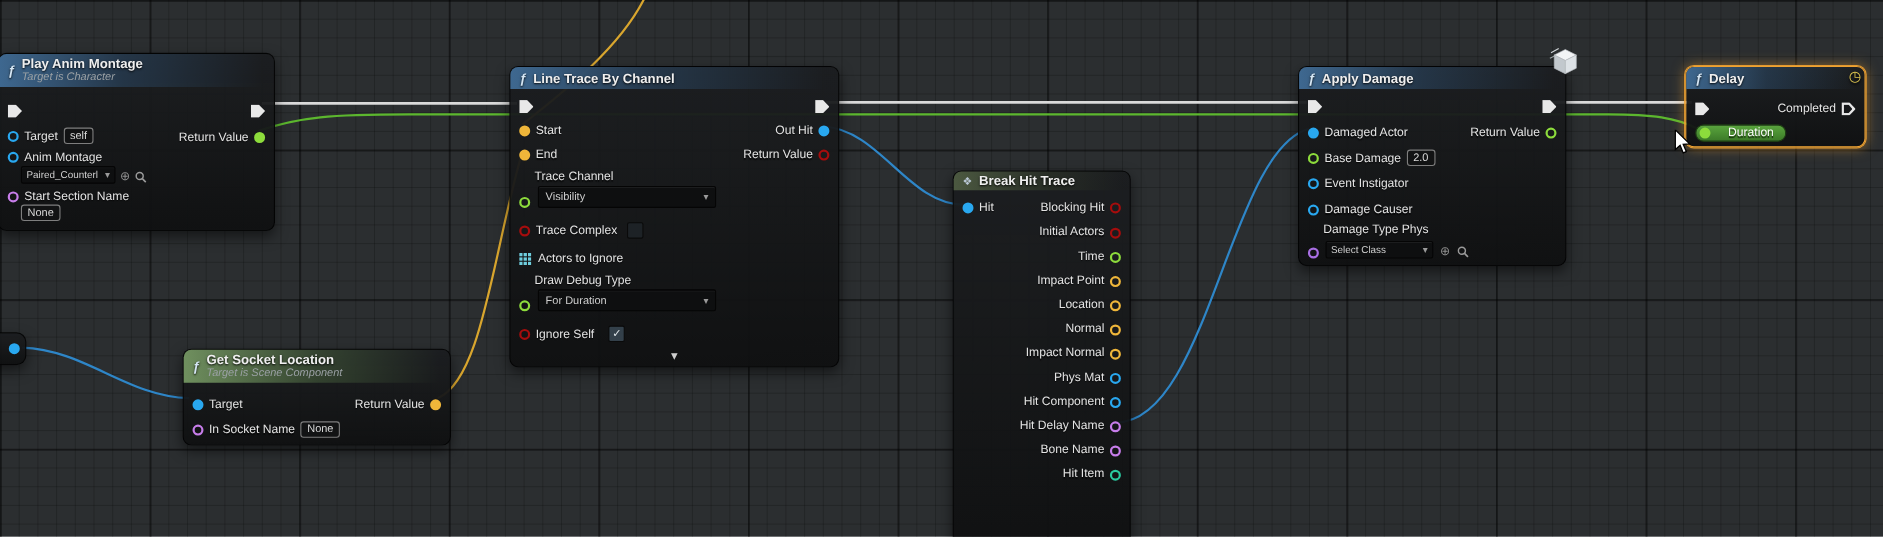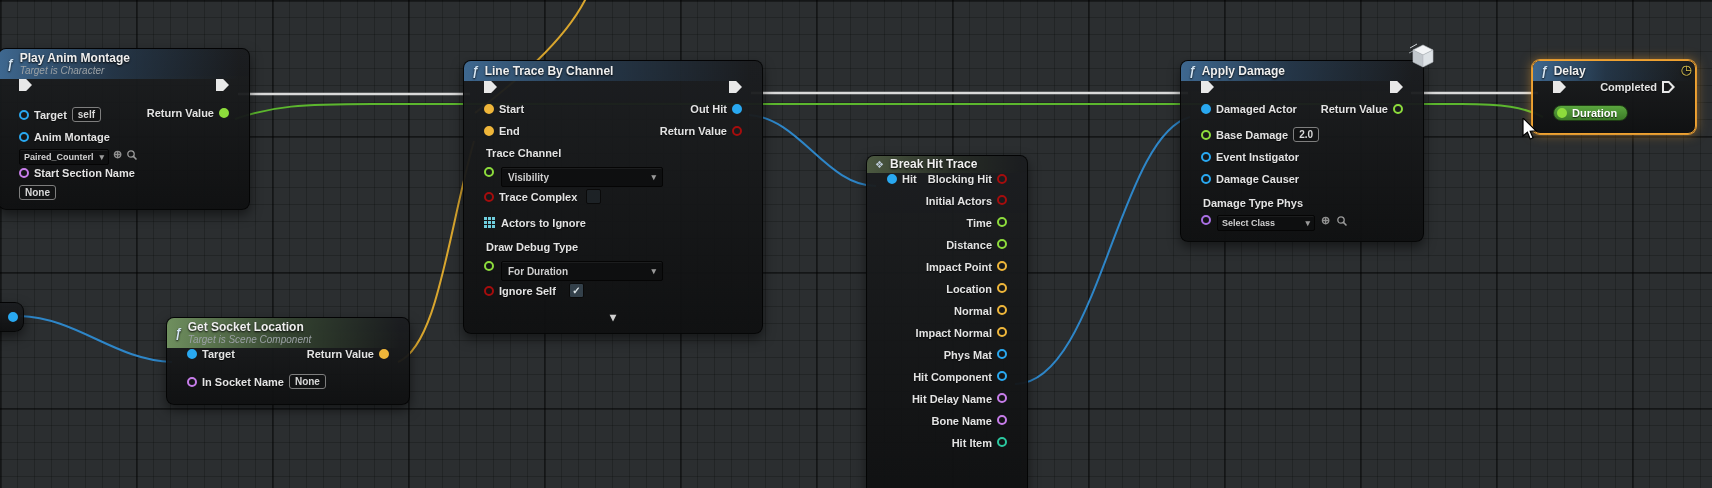--- a/index.html
+++ b/index.html
@@ -31,37 +31,37 @@
     padding:3px 8px;
     display:flex;align-items:center;gap:6px;
   }
   .header-blue{background:linear-gradient(90deg, rgba(64,108,150,0.95), rgba(44,74,104,0.55) 45%, rgba(24,27,30,0.08) 96%);}
   .header-green{background:linear-gradient(90deg, rgba(116,150,98,0.95), rgba(72,98,62,0.55) 50%, rgba(24,27,30,0.08) 96%);}
   .header-struct{background:linear-gradient(90deg, rgba(78,92,66,0.95), rgba(48,56,42,0.55) 55%, rgba(22,24,22,0.08) 96%);}
   .node-title{font-size:12px;font-weight:bold;color:#efefef;text-shadow:0 1px 2px #000;line-height:13px;white-space:nowrap;}
   .node-subtitle{font-size:10px;font-style:italic;color:#9ba1a5;line-height:11px;white-space:nowrap;}
   .f-icon{color:#d5e6f4;font-size:12px;font-style:italic;font-weight:bold;text-shadow:0 1px 2px #000;}
   .struct-icon{color:#b9c7d4;font-size:10px;}
-  .row{display:flex;align-items:flex-start;justify-content:space-between;padding:0 20px;position:relative;font-weight:bold;}
+  .row{display:flex;align-items:flex-end;justify-content:space-between;padding:0 8px;position:relative;}
   .row.out{justify-content:flex-end;gap:5px;}
   .pin-group{display:flex;align-items:center;gap:5px;min-width:0;}
   .pin-label{font-size:11px;color:#e3e3e3;text-shadow:0 1px 1px rgba(0,0,0,.7);white-space:nowrap;}
   .pin{width:10px;height:10px;border-radius:50%;border:2px solid #888;box-sizing:border-box;flex:0 0 auto;}
   .exec-pin{width:13px;height:12px;position:relative;background:#e8e8e8;clip-path:polygon(0 0,55% 0,100% 50%,55% 100%,0 100%);flex:0 0 auto;}
   .exec-pin.hollow::after{content:"";position:absolute;left:2px;top:2px;right:3px;bottom:2px;background:#17181a;clip-path:polygon(0 0,55% 0,100% 50%,55% 100%,0 100%);}
   .chip{font-size:10px;color:#d8d8d8;background:#121314;border:1px solid #7e7e7e;border-radius:3px;padding:0 5px;line-height:13px;white-space:nowrap;}
   .dropdown{display:flex;align-items:center;justify-content:space-between;background:#0e0f10;border:1px solid #050505;border-radius:2px;height:18px;padding:0 6px;color:#cfcfcf;font-size:10px;min-width:148px;box-shadow:inset 0 1px 0 rgba(255,255,255,0.06);}
   .dropdown .dd-chevron{color:#9a9a9a;font-size:9px;margin-left:6px;}
   .small-dd{height:14px;font-size:9px;min-width:76px;padding:0 4px;}
   .util-icon{color:#8f8f8f;font-size:11px;line-height:11px;}
   .checkbox{width:13px;height:13px;background:#33404a;border:1px solid #0a0a0a;border-radius:2px;display:inline-flex;align-items:center;justify-content:center;margin-left:8px;}
   .checkbox .check{color:#dfe6ea;font-size:10px;line-height:10px;}
   .expand-chevron{color:#cfcfcf;font-size:12px;line-height:12px;}
   .selected{border:1px solid #f0a231;box-shadow:0 0 0 1px rgba(240,162,49,0.9), 0 0 12px rgba(240,162,49,0.55);}
-  .duration-pill{display:flex;align-items:center;gap:5px;background:linear-gradient(#5aa53e,#3c7a28);border:1px solid #1e3d14;border-radius:9px;padding:1px 10px 1px 3px;}
+  .duration-pill{display:flex;align-items:center;gap:16px;background:linear-gradient(#5aa53e,#3c7a28);border:1px solid #1e3d14;border-radius:9px;padding:1px 10px 1px 3px;}
   .duration-pill .pin-label{color:#fff;}
   .clock-icon{position:absolute;right:3px;top:1px;color:#d9c14e;font-size:13px;text-shadow:0 1px 2px #000;}
   .titles{display:flex;flex-direction:column;}
   #cursor{position:absolute;z-index:5;}
   .floating-icon{position:absolute;z-index:3;}
 </style>
 </head>
 <body>
 
 <div id="canvas">
@@ -263,24 +263,20 @@
     </div>
     <div class="row out" style="height:22px">
       <span class="pin-label">Initial Actors</span>
       <span class="pin" style="border-color: rgb(165, 13, 13);"></span>
     </div>
     <div class="row out" style="height:22px">
       <span class="pin-label">Time</span>
       <span class="pin" style="border-color: rgb(141, 220, 60);"></span>
     </div>
     <div class="row out" style="height:22px">
-      <span class="pin-label">Distance</span>
-      <span class="pin" style="border-color: rgb(141, 220, 60);"></span>
-    </div>
-    <div class="row out" style="height:22px">
       <span class="pin-label">Impact Point</span>
       <span class="pin" style="border-color: rgb(239, 182, 58);"></span>
     </div>
     <div class="row out" style="height:22px">
       <span class="pin-label">Location</span>
       <span class="pin" style="border-color: rgb(239, 182, 58);"></span>
     </div>
     <div class="row out" style="height:22px">
       <span class="pin-label">Normal</span>
       <span class="pin" style="border-color: rgb(239, 182, 58);"></span>

